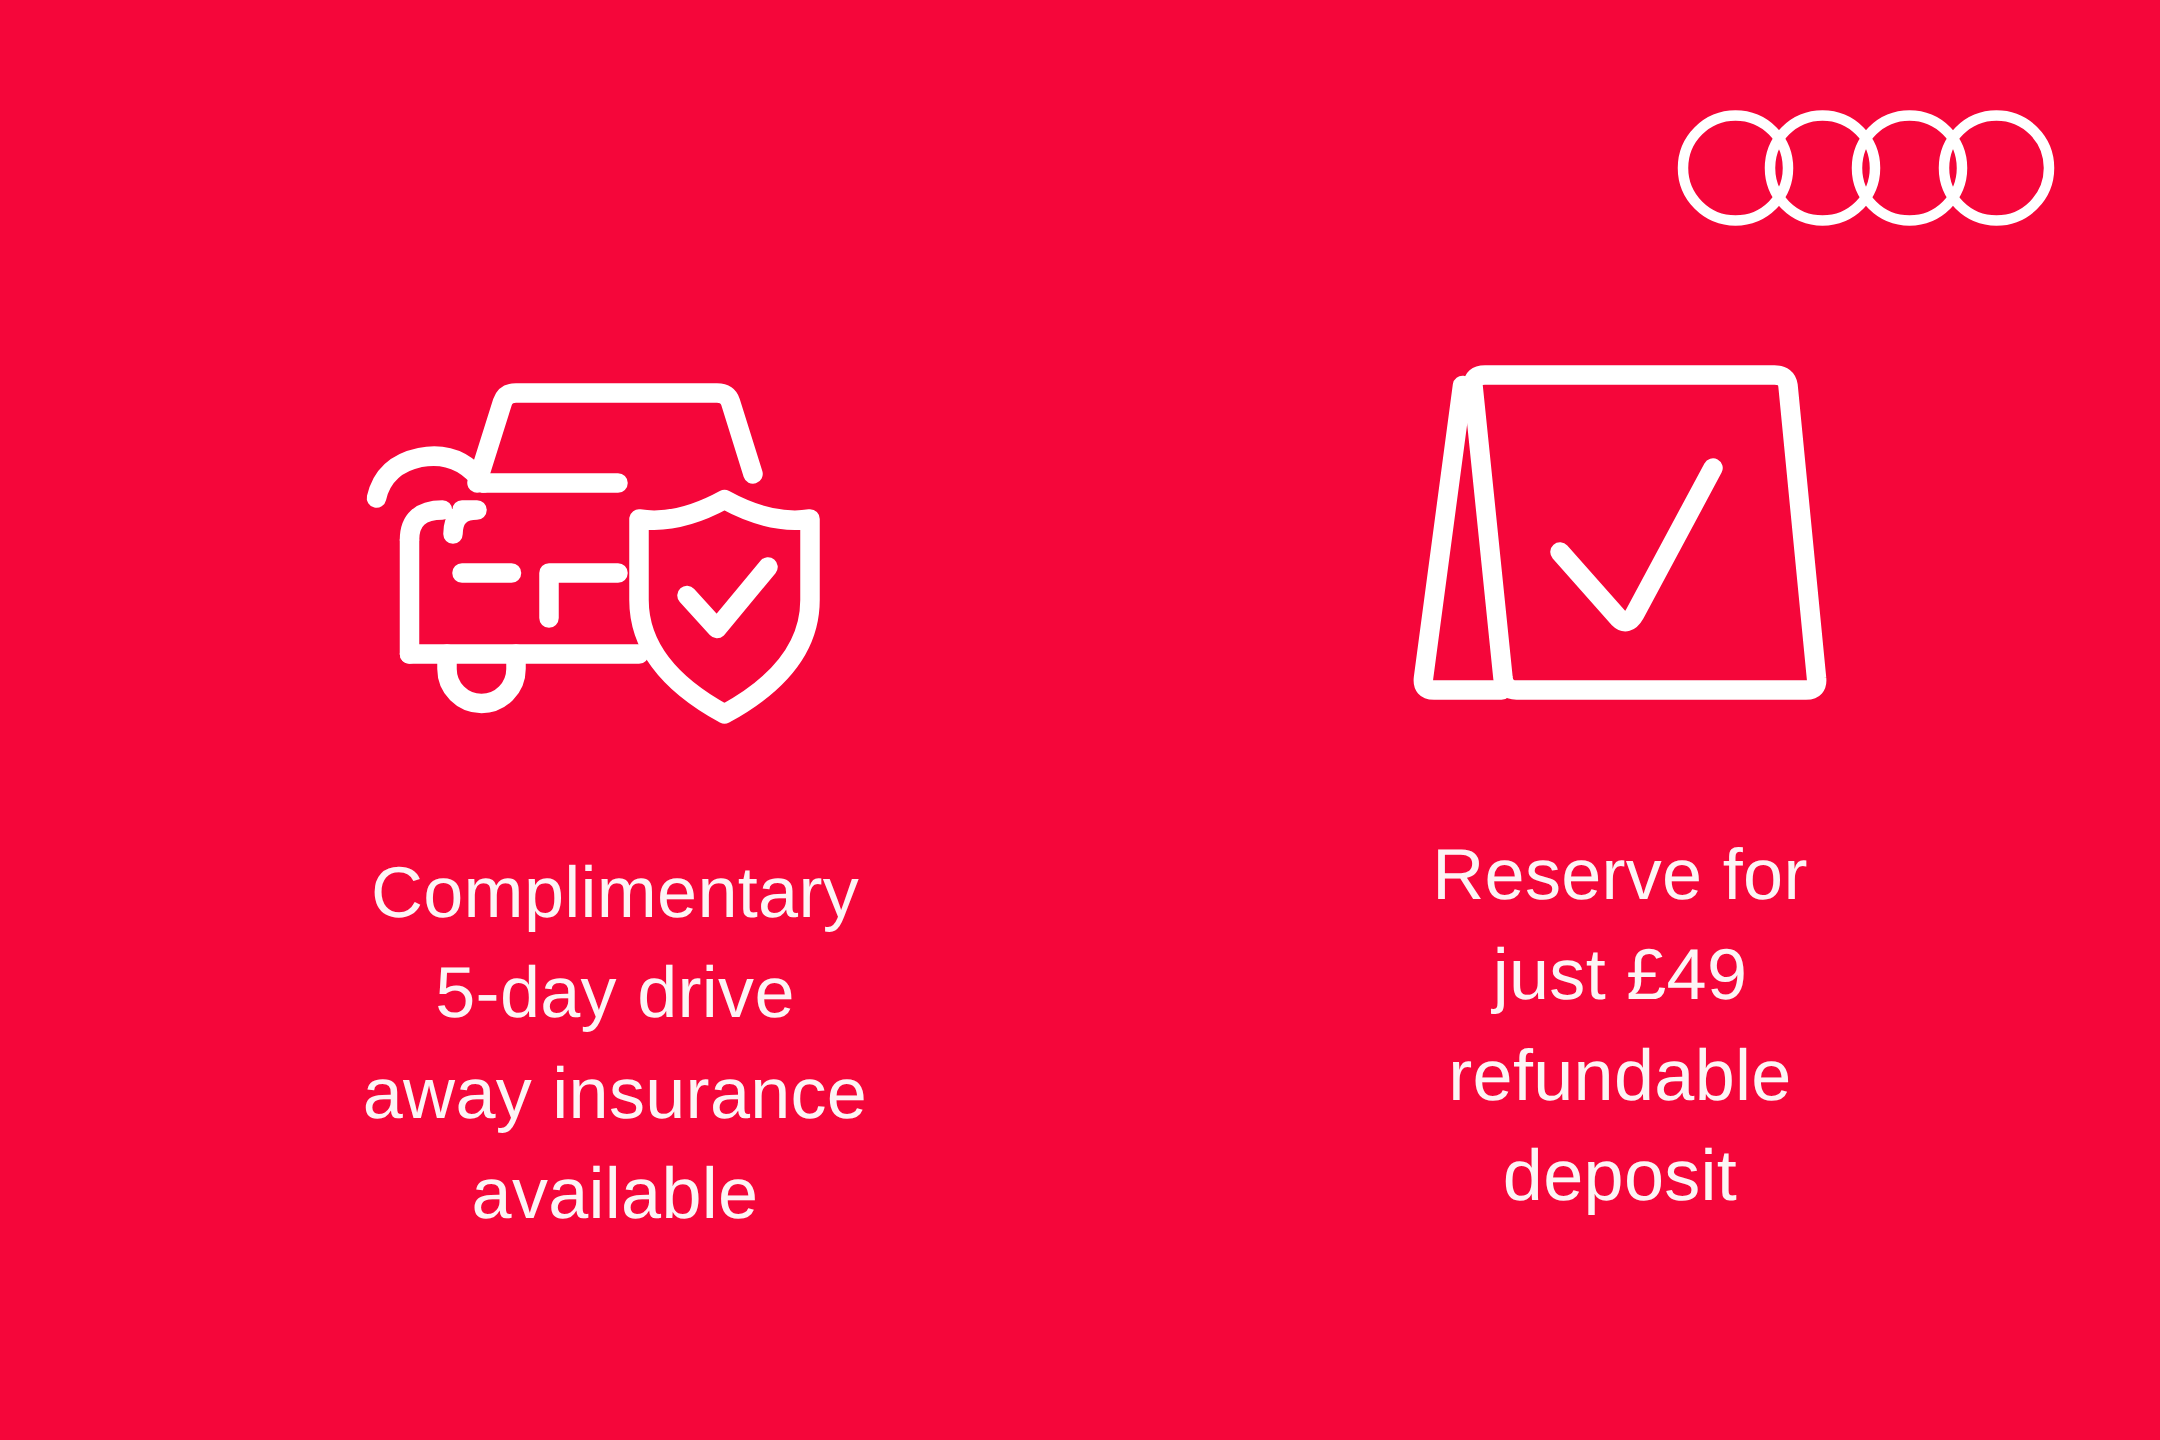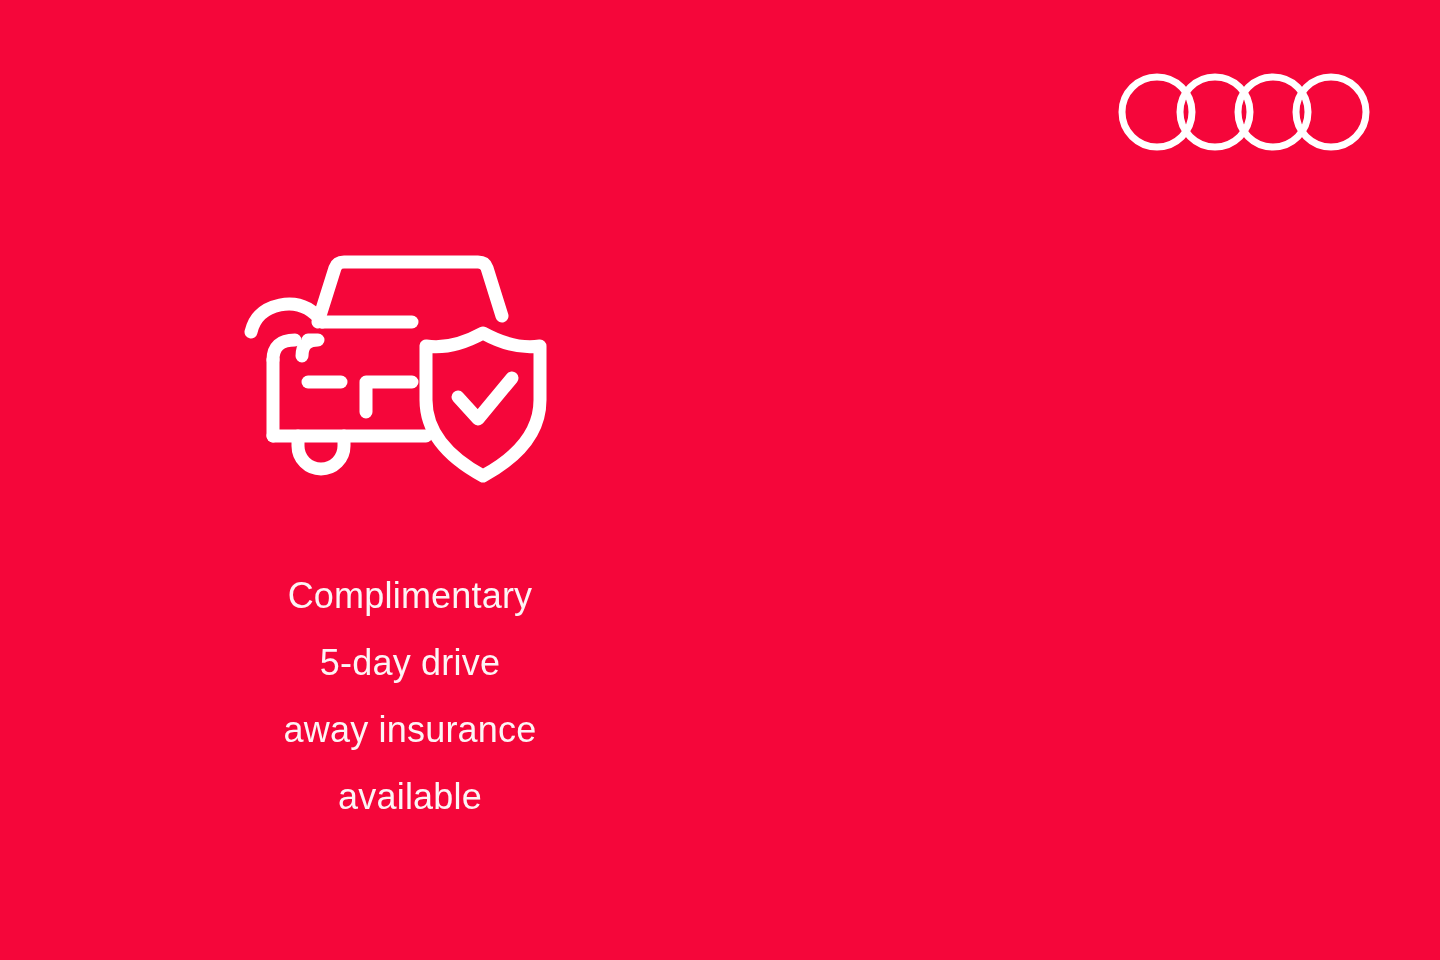--- a/index.html
+++ b/index.html
@@ -55,21 +55,21 @@
 
   .feature-icon--car   { width: 340px; height: 250px; }
   .feature-icon--tent  { width: 290px; height: 232px; }
 
   .feature-caption {
     margin-top: 0;
     color: #FDF4F5;
     text-align: center;
     font-family: "Liberation Sans", sans-serif;
     font-weight: 400;
-    font-size: 36px;
+    font-size: 48px;
     line-height: 67px;
     letter-spacing: 0.2px;
     white-space: pre-line;
   }
   .feature--insurance .feature-caption {
     padding-top: 72px;
     width: 600px;
   }
   .feature--deposit .feature-caption {
     padding-top: 78px;
@@ -124,14 +124,32 @@
         <path d="M218 157 L238 179 L272 138"></path>
       </svg>
     </div>
 
     <div class="feature-caption" style="color: rgb(253, 244, 245);">Complimentary
 5-day drive
 away insurance
 available</div>
   </div>
 
+  <div class="feature feature--deposit">
+
+    <div class="feature-icon feature-icon--tent">
+      <svg viewBox="0 0 290 232" xmlns="http://www.w3.org/2000/svg" fill="none" stroke="#FFFFFF" stroke-width="13" stroke-linecap="round" stroke-linejoin="round">
+
+        <path d="M40 17 L14 212 Q13 220 21 220 L66 220"></path>
+
+        <path d="M47 17 Q47 10 55 10 L248 10 Q256 10 257 17 L276 212 Q277 220 269 220 L76 220 Q68 220 67 212 Z"></path>
+
+        <path d="M105 128 L144 172 Q150 178 155 169 L207 72"></path>
+      </svg>
+    </div>
+
+    <div class="feature-caption" style="color: rgb(253, 244, 245);">Reserve for
+just £49
+refundable
+deposit</div>
+  </div>
 
 </div>
 
 </body></html>

